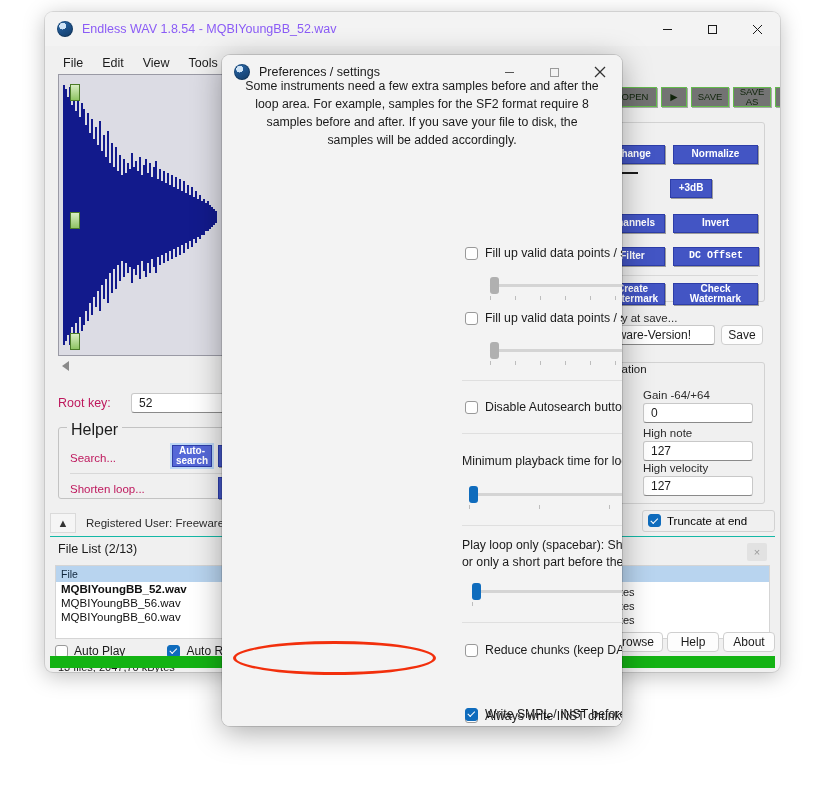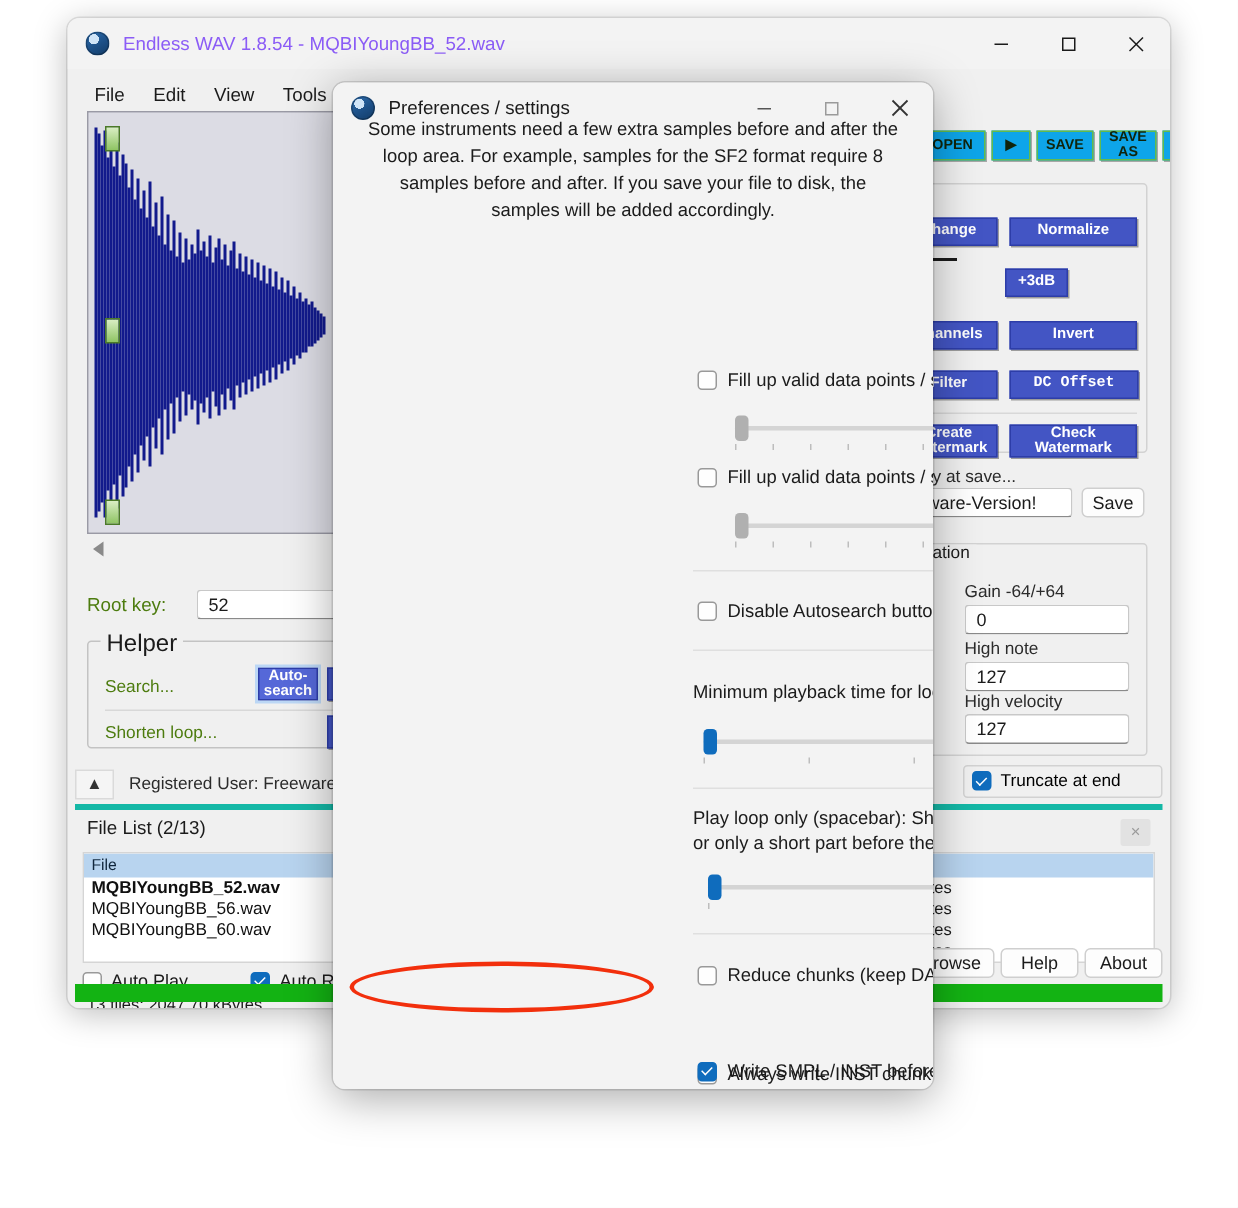--- a/index.html
+++ b/index.html
@@ -118,21 +118,21 @@
     margin-left: 4px;
     width: 0; height: 0;
     border-top: 5px solid transparent;
     border-bottom: 5px solid transparent;
     border-right: 7px solid #8a8a8a;
   }
 
   .field-label {
     position: absolute;
     font-size: 12.5px;
-    color: #4d7c0f;
+    color: #be185d;
   }
   .txt-input {
     position: absolute;
     background: #ffffff;
     border: 1px solid #c8c8c8;
     border-bottom: 1px solid #8a8a8a;
     border-radius: 3px;
     box-sizing: border-box;
     font-size: 12px;
     color: #1b1b1b;
@@ -170,24 +170,24 @@
     box-shadow: 1px 1px 0 rgba(0,0,0,0.35);
     box-sizing: border-box;
   }
   .blue-btn.sel {
     background: #5568d8;
     outline: 2px solid #bcd7f5;
   }
 
   .green-btn {
     position: absolute;
-    background: #0ea5e9;
+    background: #737373;
     color: #10240b;
     font-size: 9.5px;
-    font-weight: bold;
+    font-weight: normal;
     display: flex;
     align-items: center;
     justify-content: center;
     text-align: center;
     line-height: 1.03;
     border: 1px solid #63ba4c;
     box-shadow: 1px 1px 0 rgba(0,0,0,0.3);
     box-sizing: border-box;
   }
 
@@ -227,21 +227,21 @@
     color: #2b2b2b;
     white-space: nowrap;
   }
 
   
   #filelist-panel {
     position: absolute;
     left: 5px; top: 524px;
     width: 725px; height: 132px;
     background: #f0f0f0;
-    border-top: 4px solid #14b8a6;
+    border-top: 1px solid #14b8a6;
   }
   #filelist-title {
     position: absolute;
     left: 8px; top: 5px;
     font-size: 12.5px;
     color: #1b1b1b;
   }
   #filelist-close {
     position: absolute;
     right: 8px; top: 6px;

